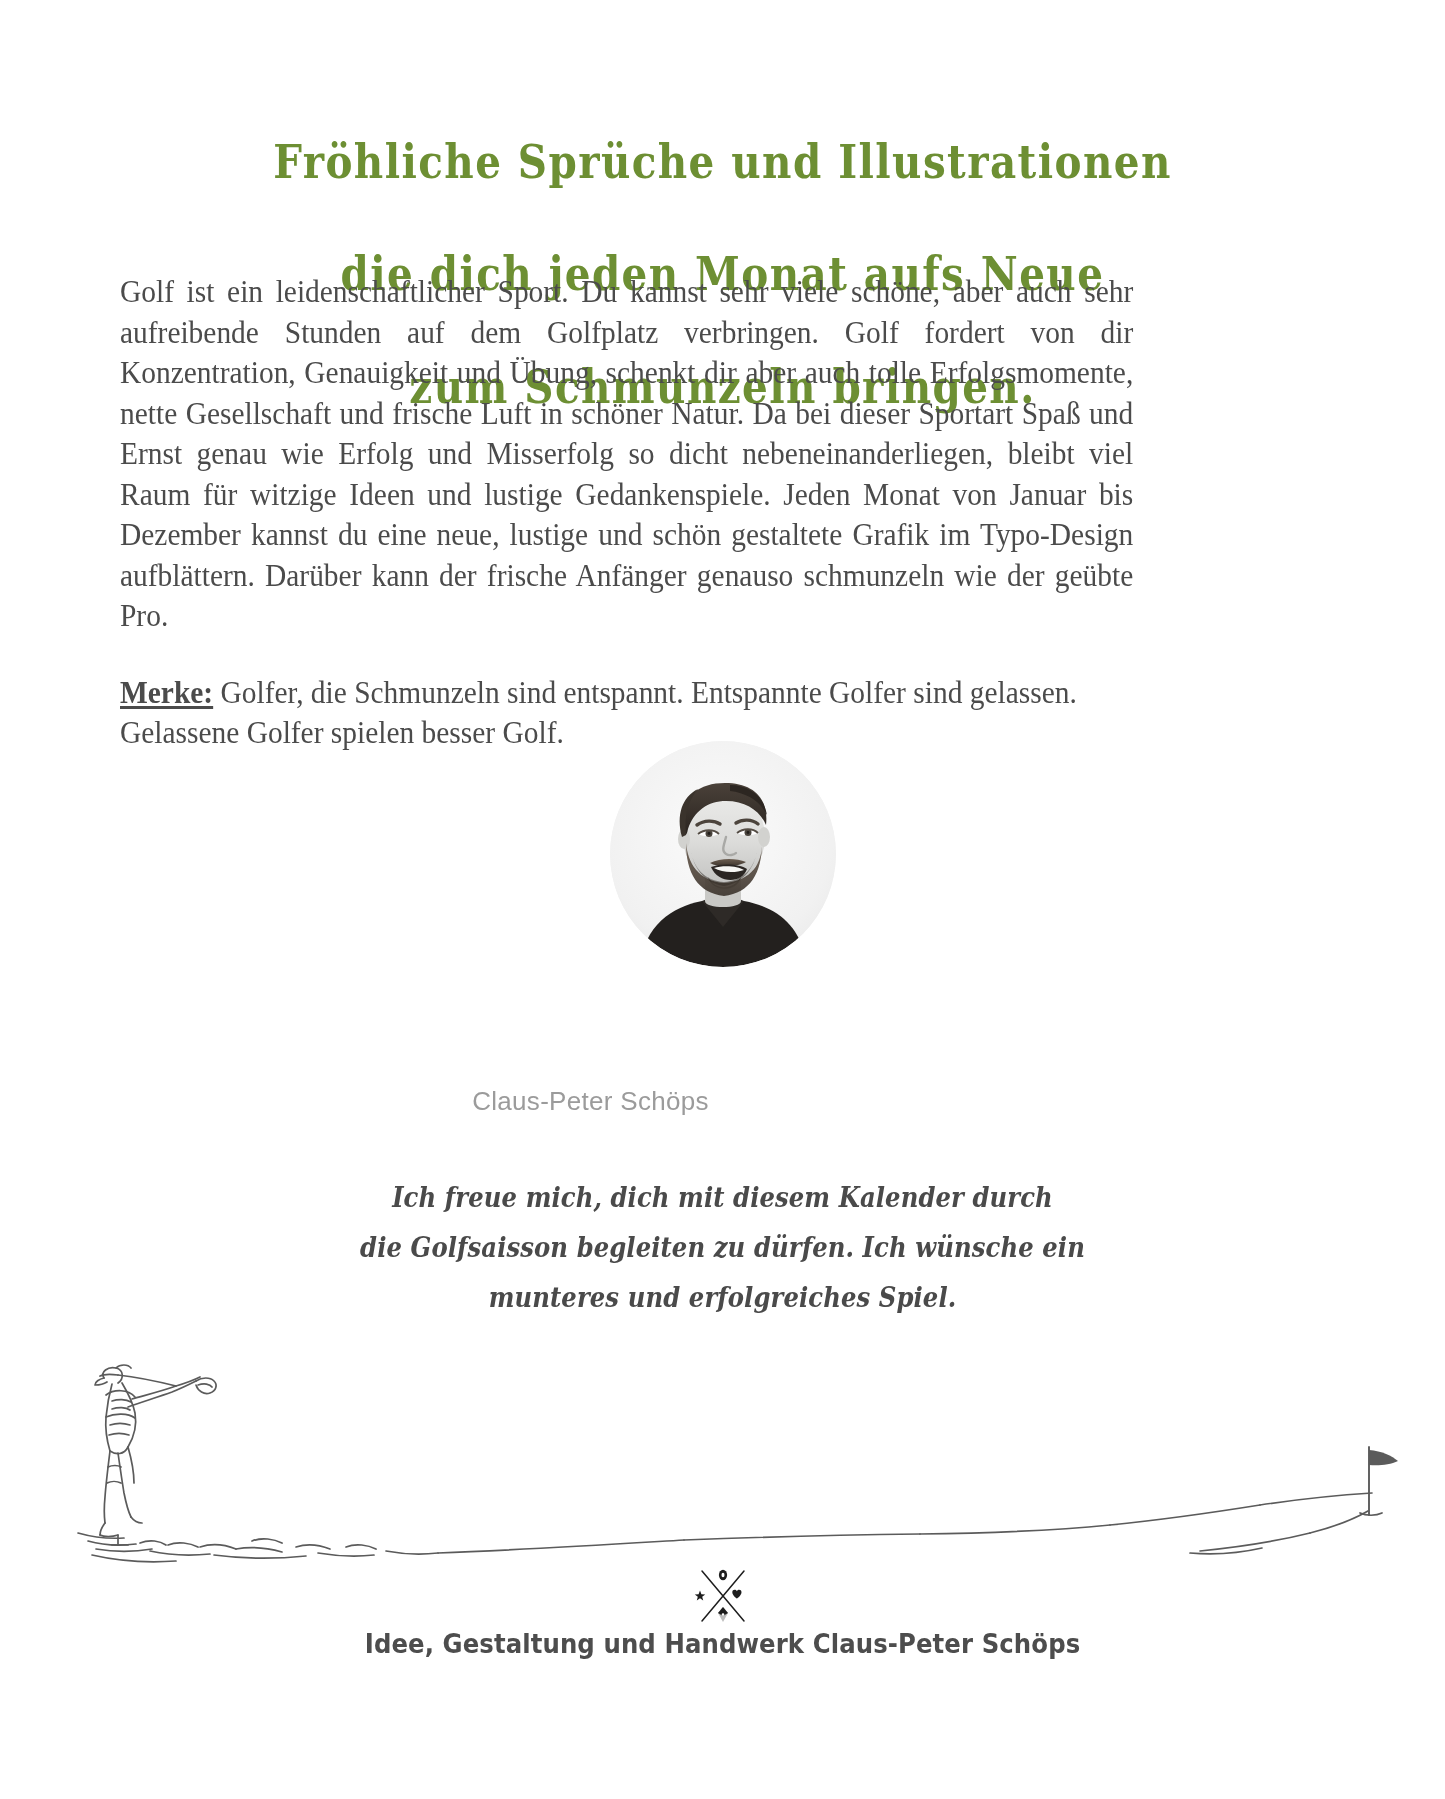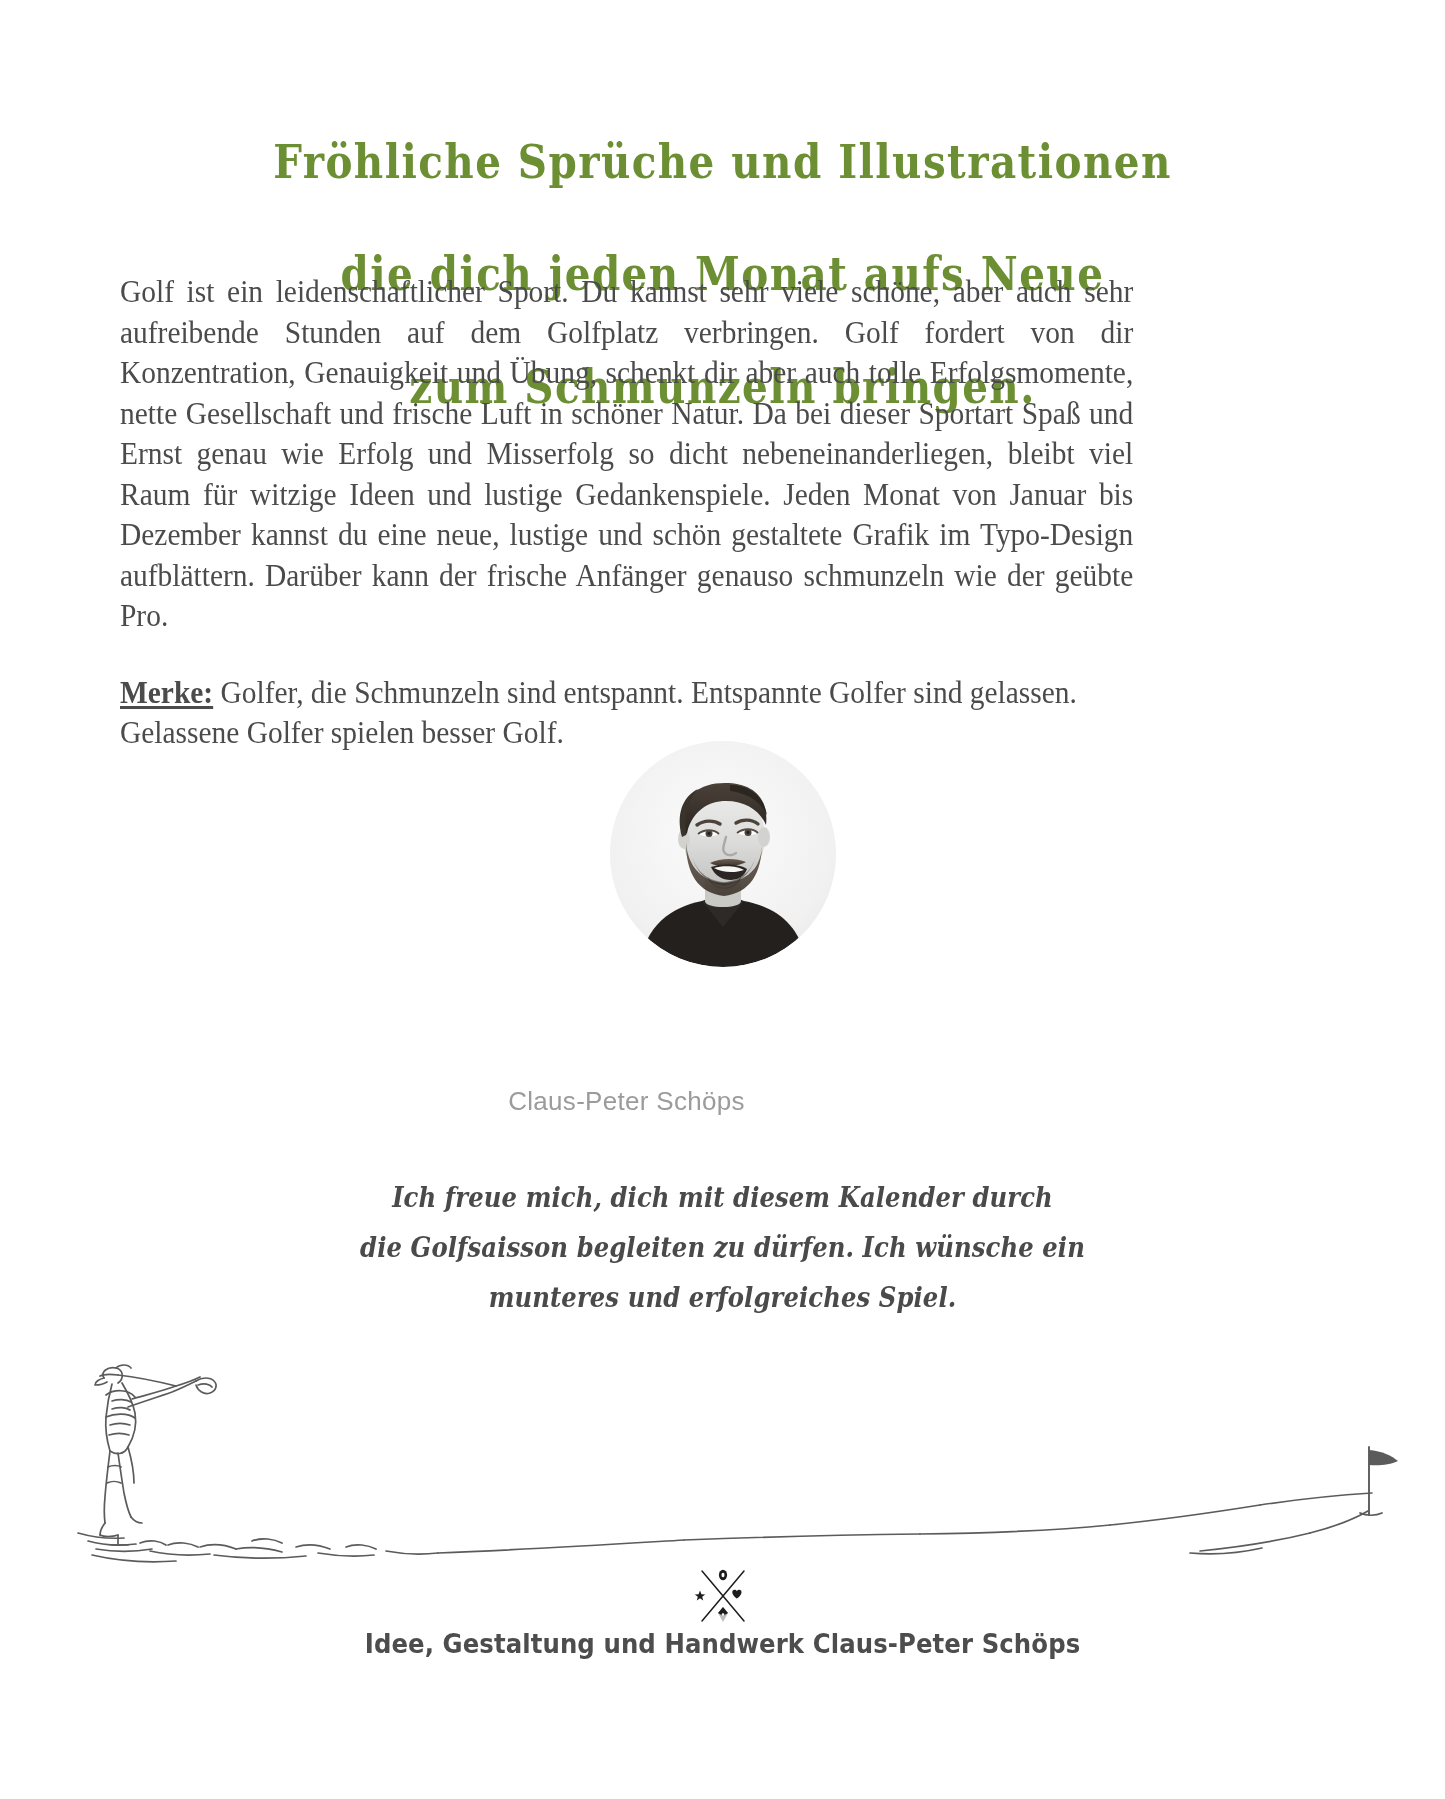--- a/index.html
+++ b/index.html
@@ -95,21 +95,20 @@
     position: absolute;
     left: 0;
     top: 1086px;
     width: 1181px;
     text-align: center;
     color: #9b9b9b;
     font-family: "Liberation Sans", "DejaVu Sans", sans-serif;
     font-size: 26px;
     letter-spacing: 0.3px;
     font-weight: normal;
-    margin-left: 36px;
   }
 
   
   .quote {
     position: absolute;
     left: 0;
     top: 1173px;
     width: 1445px;
     text-align: center;
     color: #4a4a4a;

